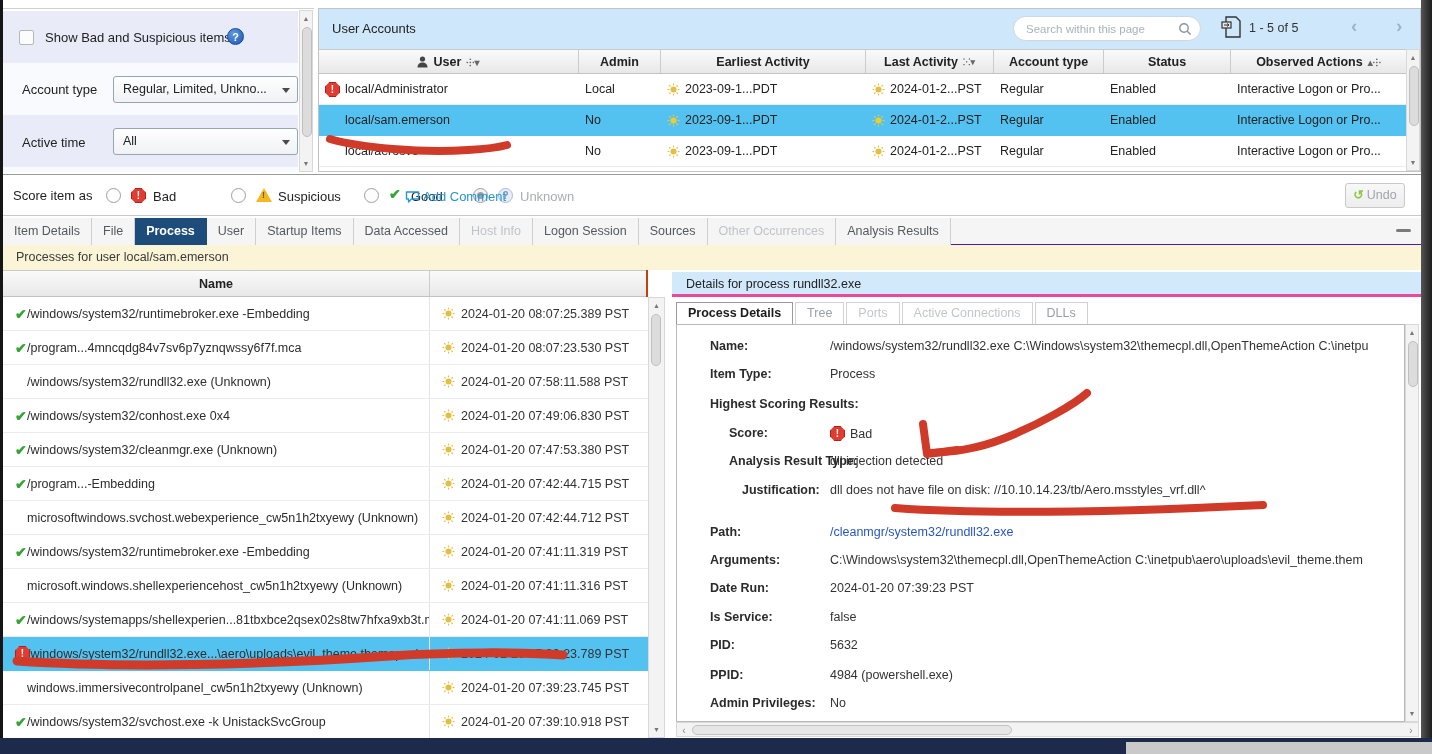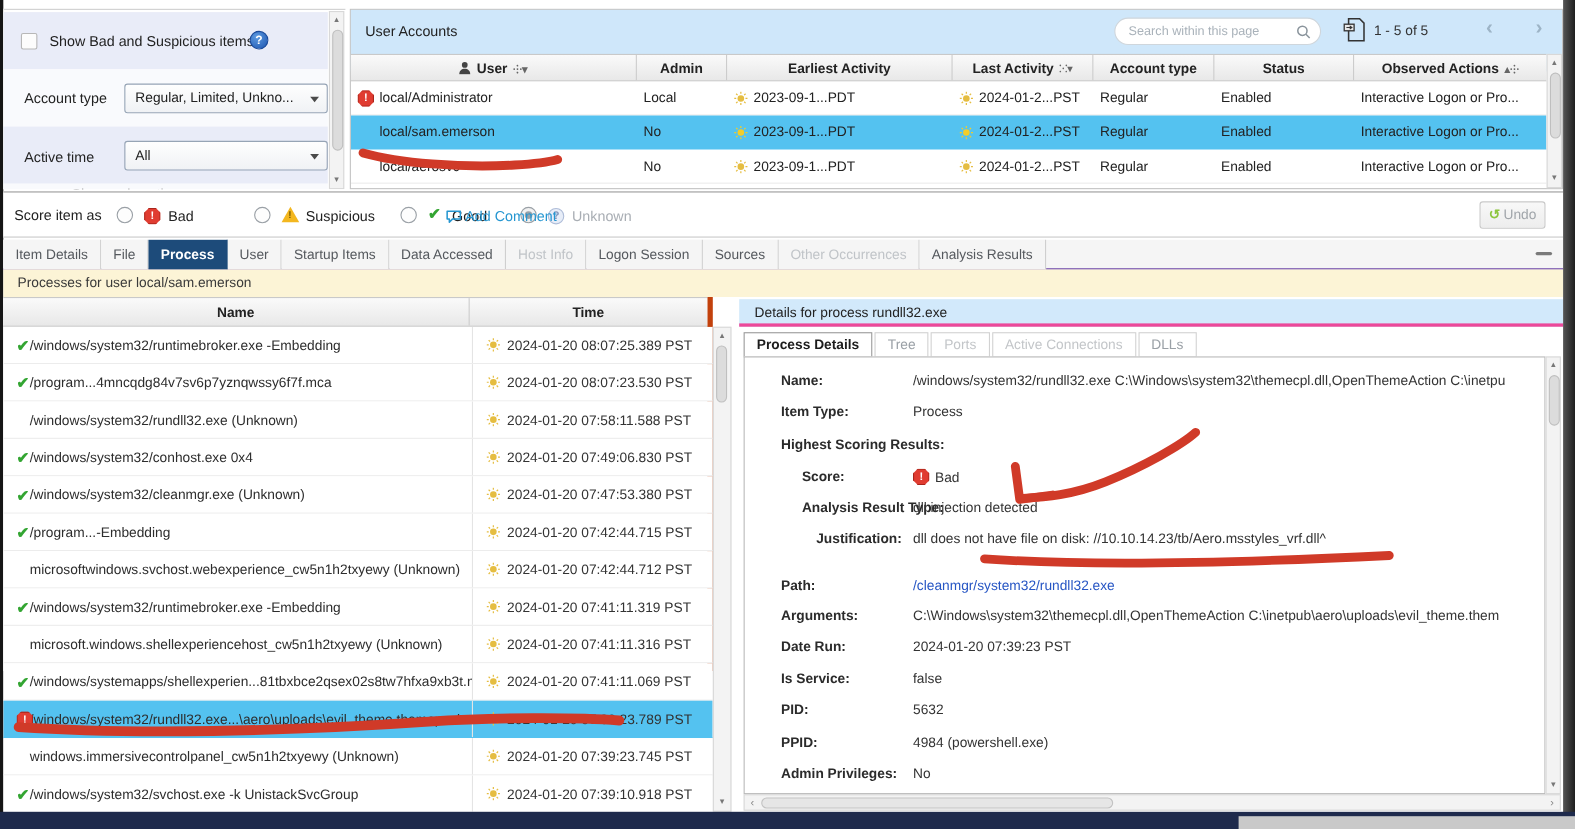--- a/index.html
+++ b/index.html
@@ -93,21 +93,21 @@
   #main-tabs { position:absolute; left:3px; top:218px; width:1418px; height:27px; background:#f5f5f5; display:flex; border-bottom:1px solid #4c1d95; }
   .mtab { height:27px; line-height:27px; padding:0 11px; border-right:1px solid #cfcfcf; font-size:12.5px; color:#55595e; white-space:nowrap; background:#f5f5f5; }
   .mtab.active { background:#1d4b7a; color:#fff; font-weight:bold; border-right-color:#1d4b7a; }
   .mtab.disabled { color:#c0c4c8; }
   #collapse-dash { position:absolute; left:1396px; top:229px; width:15px; height:3px; background:#7a7a7a; border-radius:2px; }
 
   #banner { position:absolute; left:3px; top:245px; width:1418px; height:25px; background:#fcf4d6; line-height:25px; padding-left:13px;
     font-size:12.5px; color:#3a3a3a; }
 
   
-  #proc-panel { position:absolute; left:3px; top:270px; width:645px; height:340px; background:#fff; border-right:5px solid #c2410c; }
+  #proc-panel { position:absolute; left:3px; top:270px; width:645px; height:340px; background:#fff; border-right:2px solid #c2410c; }
   .proc-cols { display:flex; height:27px; background:linear-gradient(#fafafa,#e8e8e8); border-bottom:1px solid #c3c3c3; border-top:1px solid #c9c9c9; }
   .proc-col { font-weight:bold; font-size:12.5px; color:#222; display:flex; align-items:center; justify-content:center; border-right:1px solid #cccccc; }
   #proc-rows { position:absolute; left:0; top:27px; width:645px; height:441px; overflow:hidden; }
   .p-row { display:flex; width:645px; height:34px; border-bottom:1px solid #ececec; background:#fff; }
   .p-row.sel { background:#54c2f0; border-bottom-color:#54c2f0; }
   .p-name { width:427px; display:flex; align-items:center; white-space:nowrap; overflow:hidden; border-right:1px solid #e4e4e4; }
   .p-ico { width:24px; padding-left:12px; flex:none; }
   .p-text { font-size:12.5px; color:#2d2d2d; }
   .p-time { width:218px; display:flex; align-items:center; gap:6px; padding-left:12px; font-size:12.5px; color:#333; white-space:nowrap; }
   .proc-scroll { left:648px; top:297px; width:17px; height:441px; }
@@ -423,23 +423,20 @@
     </div>
   <div id="collapse-dash"></div>
 
   <div id="banner">Processes for user local/sam.emerson</div>
 
   <section id="proc-panel">
     <div class="proc-cols">
       <div class="proc-col" style="width:427px">
           <span>Name</span>
         </div>
-      <div class="proc-col" style="width:218px; border-right:none">
-          <span>Time</span>
-        </div>
     </div>
     <div id="proc-rows">
         <div class="p-row">
           <div class="p-name">
             <span class="p-ico"><span class="good-ico">✔</span></span>
             <span class="p-text">/windows/system32/runtimebroker.exe -Embedding</span>
           </div>
           <div class="p-time">
             <svg class="sun" width="13" height="13" viewBox="0 0 13 13">
   <circle cx="6.5" cy="6.5" r="3" fill="#e5bd41"></circle>

